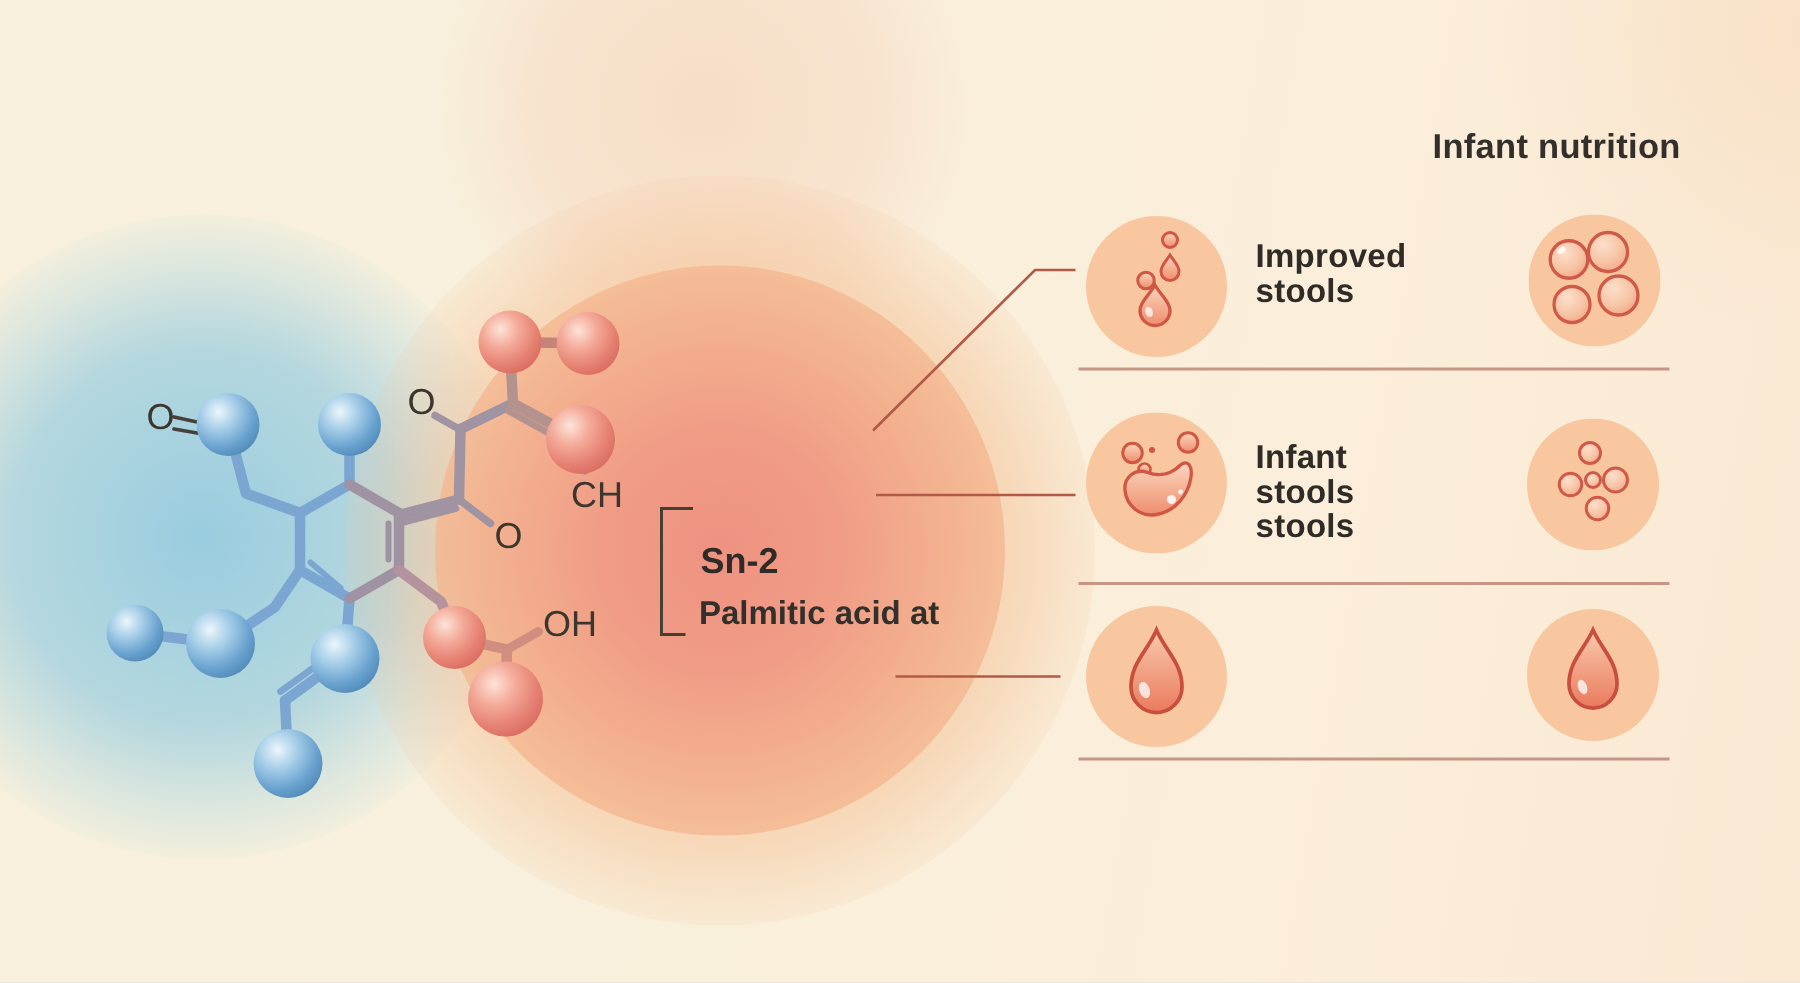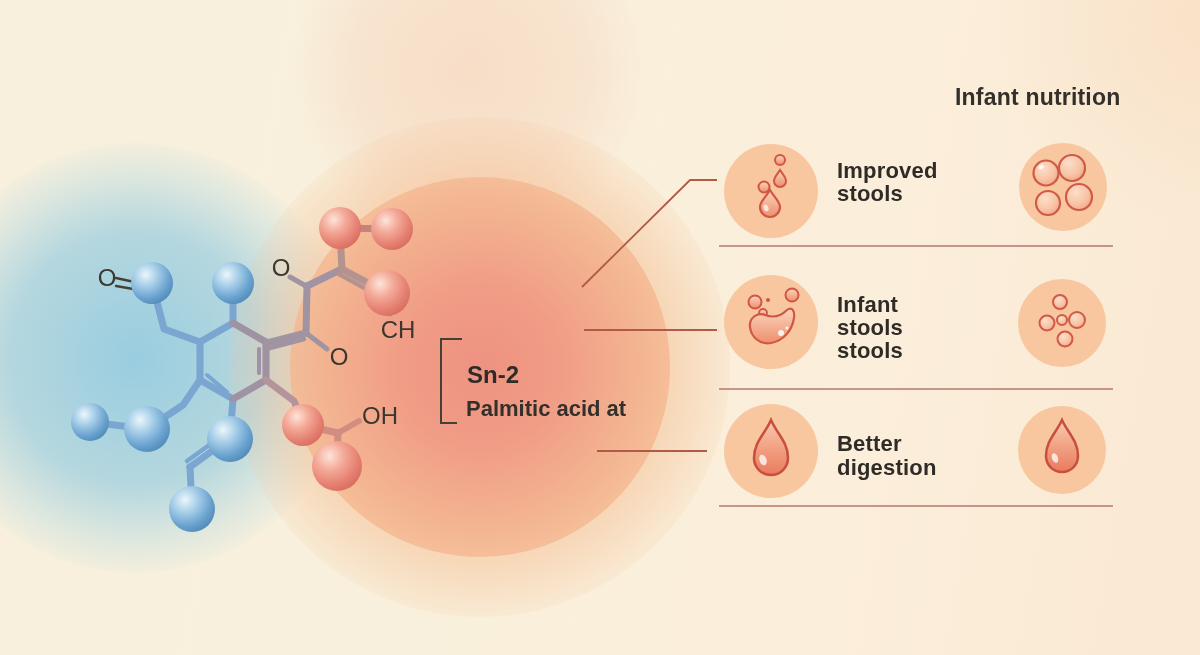--- a/index.html
+++ b/index.html
@@ -222,24 +222,20 @@
           <stop offset="0%" stop-color="#f9c9ae"></stop>
             <stop offset="60%" stop-color="#f09a7c"></stop>
           <stop offset="100%" stop-color="#ea7a5e"></stop>
         </linearGradient>
       </defs>
       <circle cx="47" cy="47" r="47" fill="#f8c7a0"></circle>
       <path d="M47,16 C53,30 64,38 64,54 a17,17 0 1,1 -34,0 C30,38 41,30 47,16 Z" fill="url(#dropFillBig)" stroke="#c84f3e" stroke-width="2.5"></path>
       <ellipse cx="39" cy="56" rx="3.5" ry="5.5" fill="#ffffff" opacity=".75" transform="rotate(-20 39 56)"></ellipse>
     </svg>
   </div>
-  <div class="benefit-text bt-3">
-    <span>Better</span>
-    <span>digestion</span>
-  </div>
   <div class="icon-circle ic-r3">
     <svg width="88" height="88" viewBox="0 0 88 88">
       <circle cx="44" cy="44" r="44" fill="#f8c7a0"></circle>
       <path d="M44,14 C50,27 60,35 60,50 a16,16 0 1,1 -32,0 C28,35 38,27 44,14 Z" fill="url(#dropFillBig)" stroke="#c84f3e" stroke-width="2.5"></path>
       <ellipse cx="37" cy="52" rx="3" ry="5" fill="#ffffff" opacity=".75" transform="rotate(-20 37 52)"></ellipse>
     </svg>
   </div>
   <div class="divider dv-3"></div>
 
 </div>

